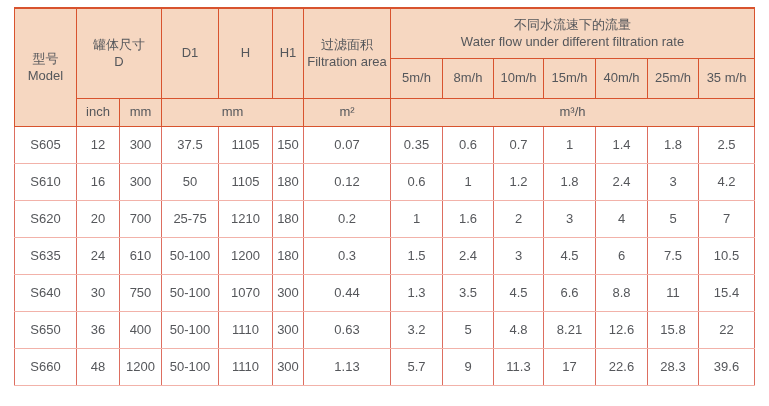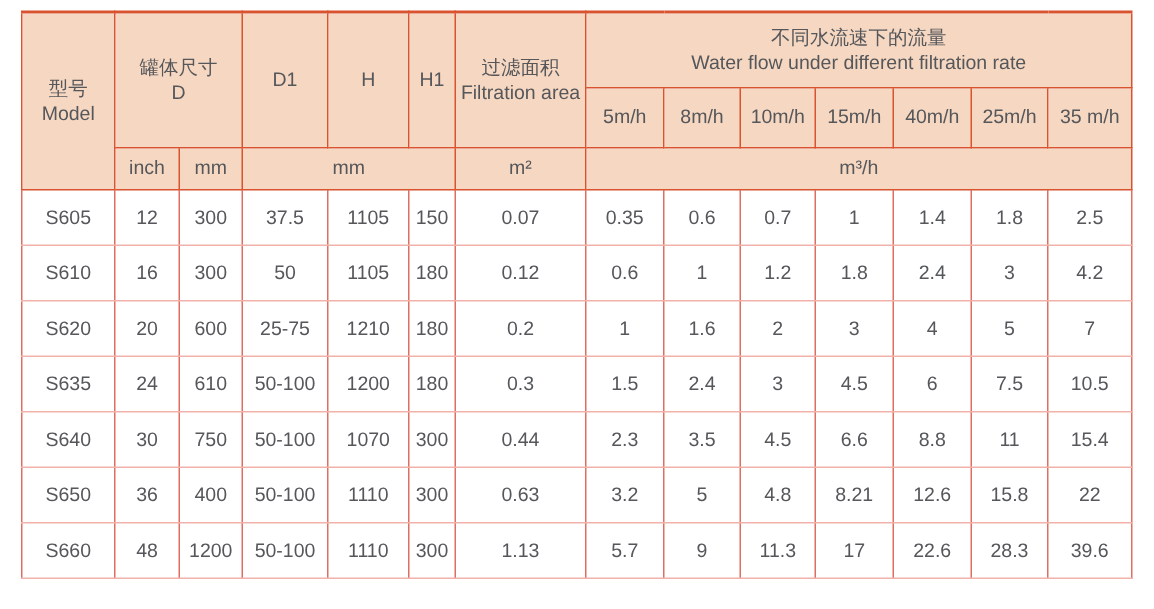--- a/index.html
+++ b/index.html
@@ -143,21 +143,21 @@
           <td>1</td>
           <td>1.2</td>
           <td>1.8</td>
           <td>2.4</td>
           <td>3</td>
           <td>4.2</td>
         </tr>
         <tr>
           <td>S620</td>
           <td>20</td>
-          <td>600</td>
+          <td>700</td>
           <td>25-75</td>
           <td>1210</td>
           <td>180</td>
           <td>0.2</td>
           <td>1</td>
           <td>1.6</td>
           <td>2</td>
           <td>3</td>
           <td>4</td>
           <td>5</td>
@@ -180,21 +180,21 @@
           <td>10.5</td>
         </tr>
         <tr>
           <td>S640</td>
           <td>30</td>
           <td>750</td>
           <td>50-100</td>
           <td>1070</td>
           <td>300</td>
           <td>0.44</td>
-          <td>2.3</td>
+          <td>1.3</td>
           <td>3.5</td>
           <td>4.5</td>
           <td>6.6</td>
           <td>8.8</td>
           <td>11</td>
           <td>15.4</td>
         </tr>
         <tr>
           <td>S650</td>
           <td>36</td>

